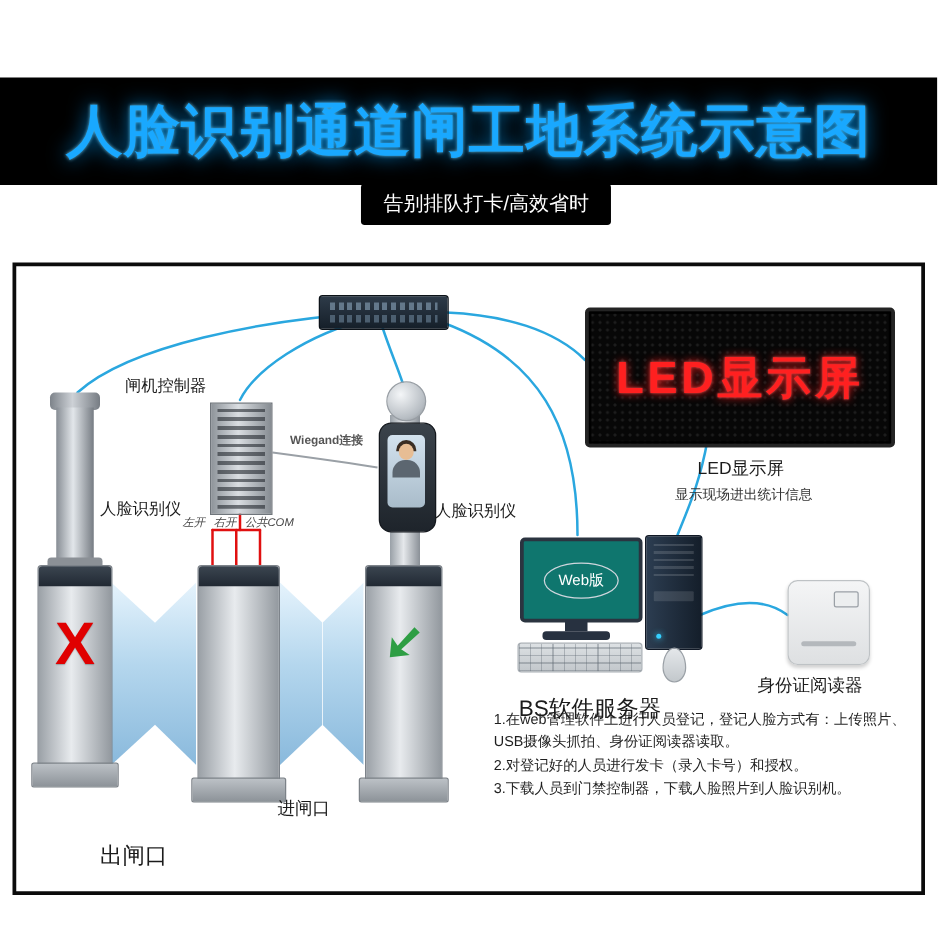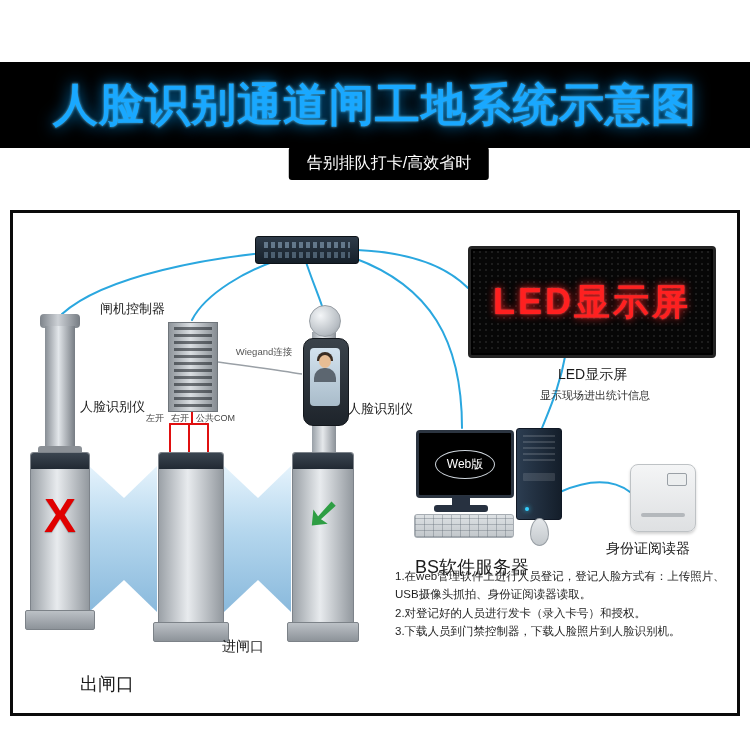--- a/index.html
+++ b/index.html
@@ -13,21 +13,21 @@
          text-shadow:0 0 16px rgba(0,160,255,.85),0 0 3px rgba(140,225,255,.9);}
   .badge{position:absolute;left:50%;top:147px;transform:translateX(-50%);
          background:#000;color:#fff;font-size:16px;padding:6px 18px;border-radius:3px;white-space:nowrap;margin-left:14px;}
 
   
   .frame{position:absolute;left:10px;top:210px;width:730px;height:506px;box-sizing:border-box;
          border:3px solid #0b0b0b;background:#fff;}
   .lines{position:absolute;left:0;top:0;width:750px;height:750px;pointer-events:none;}
 
   .lbl{position:absolute;color:#1b1b1b;font-size:13px;text-align:left;}
-  .lbl-sm{position:absolute;color:#555;font-size:9.5px;text-align:center;}
+  .lbl-sm{position:absolute;color:#555;font-size:9.5px;font-weight:bold;}
 
   
   .switch{position:absolute;left:255px;top:236px;width:102px;height:26px;border-radius:3px;
           background:linear-gradient(#2e3b49,#151f29);border:1px solid #0c1218;}
   .switch .ports{position:absolute;left:8px;right:8px;top:5px;height:6px;
           background:repeating-linear-gradient(90deg,#63788b 0 4px,transparent 4px 7px);}
   .switch .ports2{position:absolute;left:8px;right:8px;top:15px;height:6px;
           background:repeating-linear-gradient(90deg,#4c5f70 0 4px,transparent 4px 7px);}
 
   
@@ -86,21 +86,21 @@
   
   .led{position:absolute;left:468px;top:246px;width:242px;height:106px;border-radius:4px;
        background-color:#070707;border:3px solid #242424;box-shadow:inset 0 0 0 2px #000;
        background-image:radial-gradient(#1d1d1d 1px,transparent 1.4px);background-size:6px 6px;
        display:flex;align-items:center;justify-content:center;}
   .led-text{font-size:36px;font-weight:700;color:#ff2020;letter-spacing:3px;
        text-shadow:0 0 8px rgba(255,30,30,.9),0 0 2px rgba(255,120,120,.9);}
 
   
   .mon{position:absolute;left:416px;top:430px;width:92px;height:62px;border-radius:4px;
-       background:#000000;border:3px solid #2b3440;display:flex;align-items:center;justify-content:center;}
+       background:#0f766e;border:3px solid #2b3440;display:flex;align-items:center;justify-content:center;}
   .web{color:#fff;font-size:12px;border:1px solid #cfd6dd;border-radius:50%;padding:5px 11px;white-space:nowrap;}
   .mon-neck{position:absolute;left:452px;top:496px;width:18px;height:9px;background:#273140;}
   .mon-base{position:absolute;left:434px;top:505px;width:54px;height:7px;border-radius:3px;background:#273140;}
   .tower{position:absolute;left:516px;top:428px;width:44px;height:90px;border-radius:3px;border:1px solid #101825;
        background:linear-gradient(90deg,#2c3d51,#141e2a);}
   .tower .vents{position:absolute;left:6px;right:6px;top:6px;height:26px;
        background:repeating-linear-gradient(0deg,rgba(255,255,255,.14) 0 2px,transparent 2px 6px);}
   .tower .drive{position:absolute;left:6px;right:6px;top:44px;height:8px;background:rgba(255,255,255,.12);border-radius:1px;}
   .tower .led-dot{position:absolute;left:8px;bottom:8px;width:4px;height:4px;border-radius:50%;
        background:#35d0ff;box-shadow:0 0 5px #35d0ff;}
@@ -116,21 +116,21 @@
        background:linear-gradient(#f4f5f6,#dee0e2);box-shadow:0 2px 3px rgba(0,0,0,.18);}
   .reader .scr{position:absolute;right:8px;top:8px;width:18px;height:11px;border:1px solid #9aa0a6;border-radius:2px;background:#eceeef;}
   .reader .slot{position:absolute;left:10px;bottom:14px;width:44px;height:4px;border-radius:2px;background:#b4b8bc;}
 
   
   .steps{position:absolute;left:395px;top:568px;width:345px;font-size:11.5px;line-height:1.55;color:#1f1f1f;}
   .steps .step{margin:0 0 1px 0;}
 
   
   .wire-labels{position:absolute;left:146px;top:412px;width:110px;display:flex;gap:7px;
-       font-size:9px;color:#444;white-space:nowrap;}
+       font-size:9px;color:#444;white-space:nowrap;font-style:italic;}
 </style>
 </head>
 <body>
 
 <div class="page">
 
   <div class="banner">
     <div class="title">人脸识别通道闸工地系统示意图</div>
   </div>
   <div class="badge">告别排队打卡/高效省时</div>

